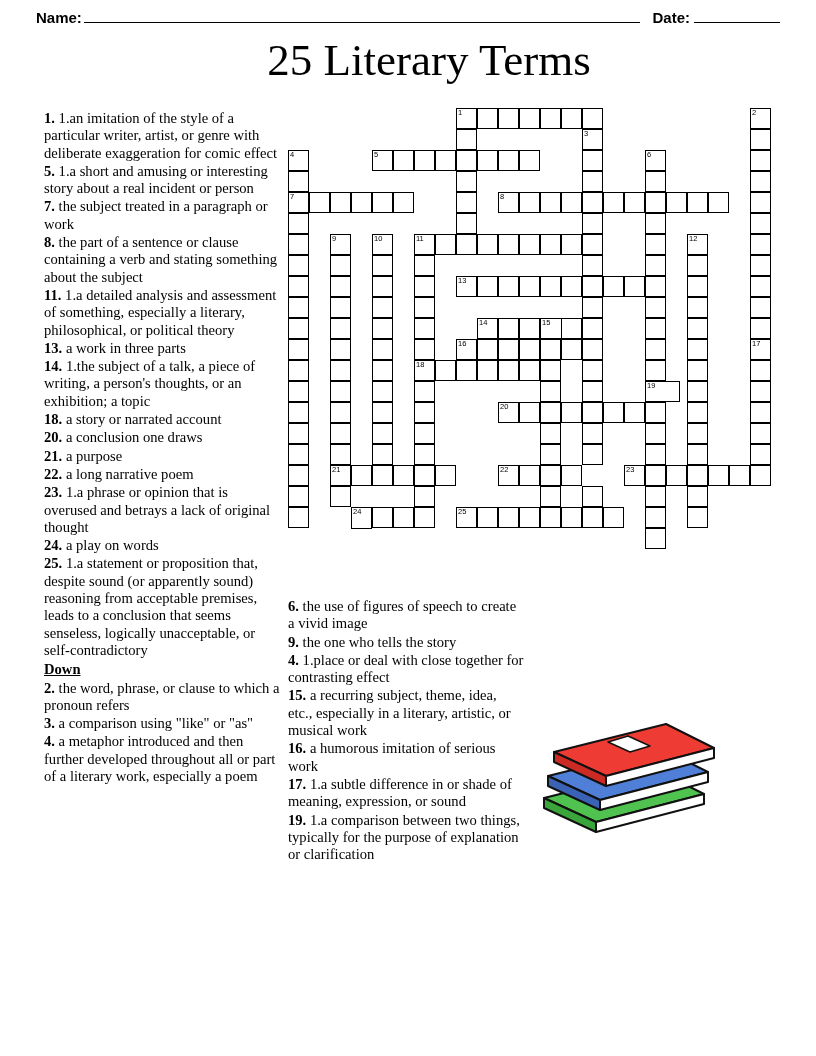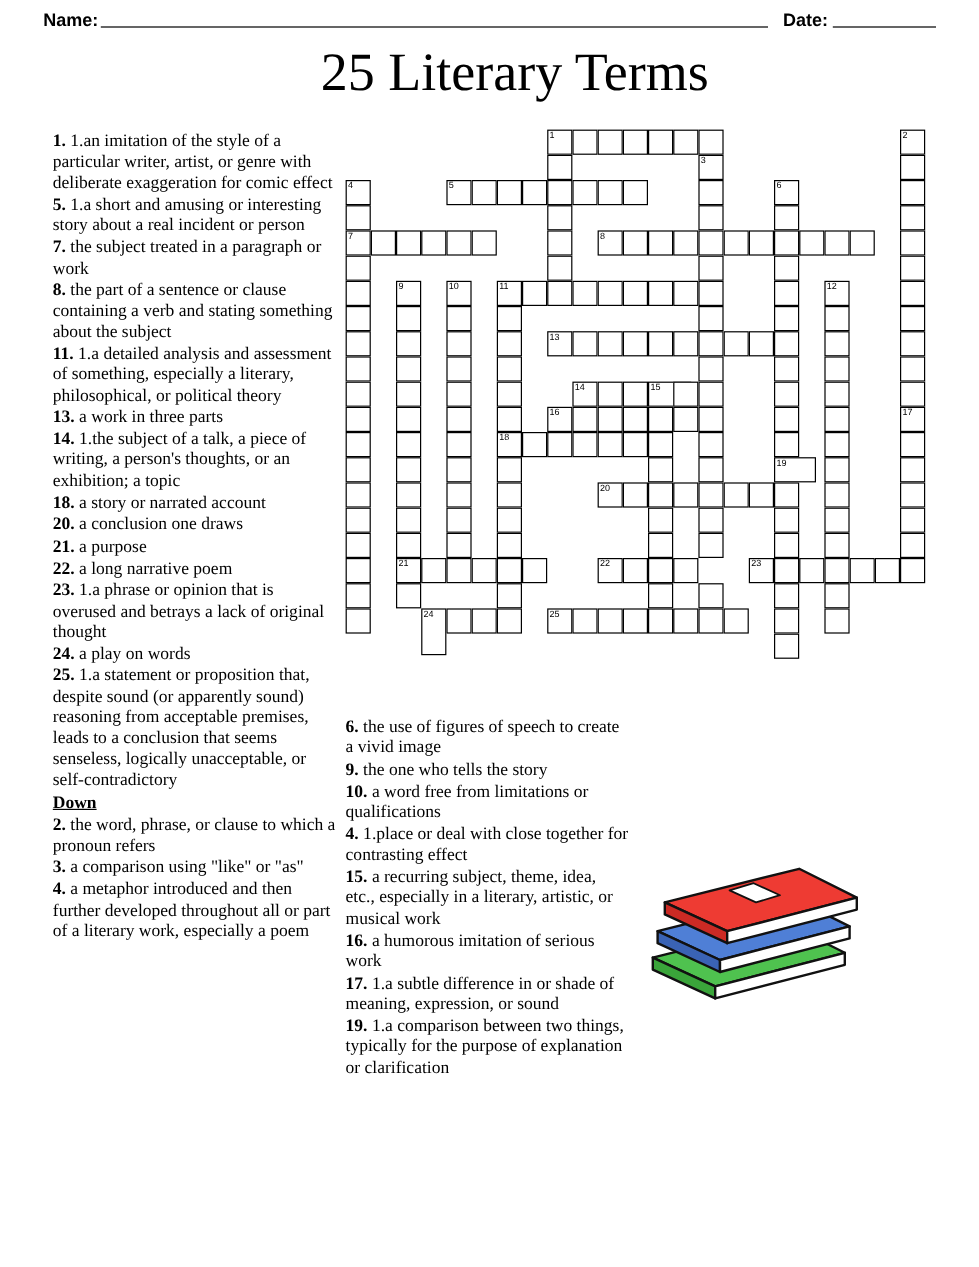--- a/index.html
+++ b/index.html
@@ -153,21 +153,20 @@
         <div class="clue"><b>2.</b><span> the word, phrase, or clause to which a pronoun refers</span></div>
         <div class="clue"><b>3.</b><span> a comparison using "like" or "as"</span></div>
         <div class="clue"><b>4.</b><span> a metaphor introduced and then further developed throughout all or part of a literary work, especially a poem</span></div>
       </div>
   </div>
 
   <div class="clues-mid">
     <div id="down-mid-list">
         <div class="clue"><b>6.</b><span> the use of figures of speech to create a vivid image</span></div>
         <div class="clue"><b>9.</b><span> the one who tells the story</span></div>
-        <div class="clue"><b>10.</b><span> a word free from limitations or qualifications</span></div>
         <div class="clue"><b>4.</b><span> 1.place or deal with close together for contrasting effect</span></div>
         <div class="clue"><b>15.</b><span> a recurring subject, theme, idea, etc., especially in a literary, artistic, or musical work</span></div>
         <div class="clue"><b>16.</b><span> a humorous imitation of serious work</span></div>
         <div class="clue"><b>17.</b><span> 1.a subtle difference in or shade of meaning, expression, or sound</span></div>
         <div class="clue"><b>19.</b><span> 1.a comparison between two things, typically for the purpose of explanation or clarification</span></div>
       </div>
   </div>
 
   <div id="grid-layer">
       <div class="cell" style="left: 168px; top: 0px; width: 21px; height: 21px;">
@@ -416,21 +415,21 @@
       <div class="cell" style="left: 441px; top: 357px; width: 21px; height: 21px;"></div>
       <div class="cell" style="left: 462px; top: 357px; width: 21px; height: 21px;"></div>
       <div class="cell" style="left: 0px; top: 378px; width: 21px; height: 21px;"></div>
       <div class="cell" style="left: 42px; top: 378px; width: 21px; height: 21px;"></div>
       <div class="cell" style="left: 126px; top: 378px; width: 21px; height: 21px;"></div>
       <div class="cell" style="left: 252px; top: 378px; width: 21px; height: 21px;"></div>
       <div class="cell" style="left: 294px; top: 378px; width: 21px; height: 21px;"></div>
       <div class="cell" style="left: 357px; top: 378px; width: 21px; height: 21px;"></div>
       <div class="cell" style="left: 399px; top: 378px; width: 21px; height: 21px;"></div>
       <div class="cell" style="left: 0px; top: 399px; width: 21px; height: 21px;"></div>
-      <div class="cell" style="left: 63px; top: 399px; width: 21px; height: 39px;">
+      <div class="cell" style="left: 63px; top: 399px; width: 21px; height: 22px;">
         <span class="num">24</span>
       </div>
       <div class="cell" style="left: 84px; top: 399px; width: 21px; height: 21px;"></div>
       <div class="cell" style="left: 105px; top: 399px; width: 21px; height: 21px;"></div>
       <div class="cell" style="left: 126px; top: 399px; width: 21px; height: 21px;"></div>
       <div class="cell" style="left: 168px; top: 399px; width: 21px; height: 21px;">
         <span class="num">25</span>
       </div>
       <div class="cell" style="left: 189px; top: 399px; width: 21px; height: 21px;"></div>
       <div class="cell" style="left: 210px; top: 399px; width: 21px; height: 21px;"></div>

